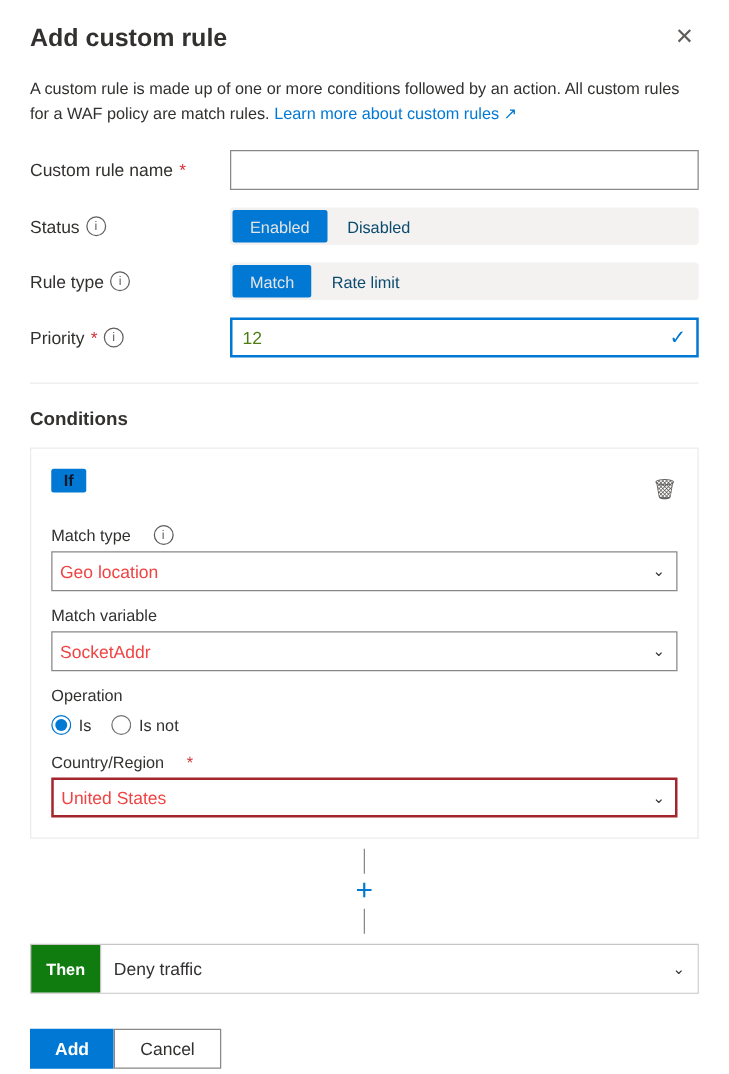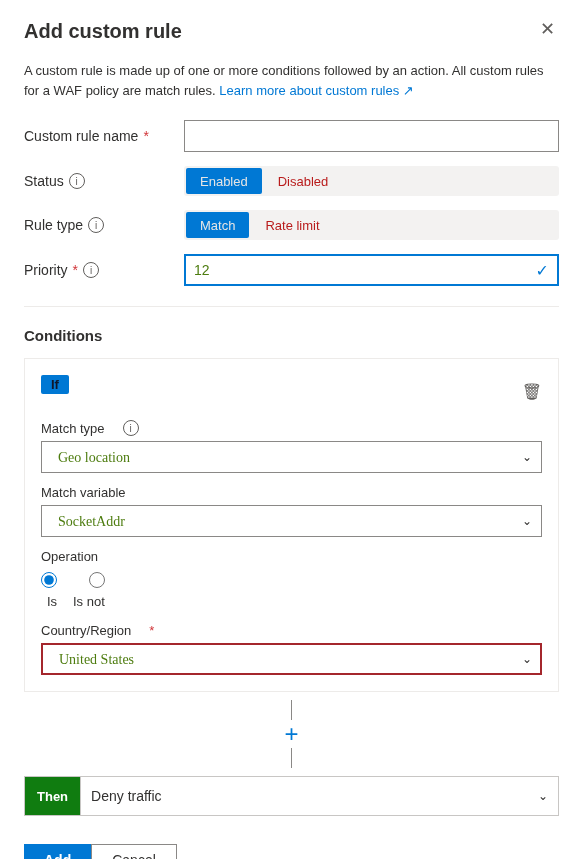--- a/index.html
+++ b/index.html
@@ -98,21 +98,21 @@
       padding: 2px;
       gap: 2px;
     }
     .toggle-pill {
       height: 26px;
       padding: 0 14px;
       font-size: 13px;
       cursor: pointer;
       border: none;
       background: transparent;
-      color: #b91c1c;
+      color: #0c4a6e;
       border-radius: 2px;
     }
     .toggle-pill.active {
       background: #0078d4;
       color: #e5e5e5;
     }
     .priority-input-wrapper {
       position: relative;
       width: 100%;
     }
@@ -176,28 +176,27 @@
     }
     .select-wrapper {
       position: relative;
       width: 100%;
       margin-bottom: 12px;
     }
     .select-control {
       width: 100%;
       height: 32px;
       border: 1px solid #8a8886;
-      padding: 0 30px 0 16px;
+      padding: 0 30px 0 6px;
       font-size: 14px;
       appearance: none;
       background: #fff;
       cursor: pointer;
-      color: #4d7c0f;
+      color: #ef4444;
       outline: none;
-      font-family: Liberation Serif, serif;
     }
     .select-control.highlighted {
       border-color: #a4262c;
       border-width: 2px;
     }
     .select-arrow {
       position: absolute;
       right: 10px;
       top: 50%;
       transform: translateY(-50%);
@@ -211,24 +210,23 @@
       margin-bottom: 8px;
     }
     .radio-group {
       display: flex;
       align-items: center;
       gap: 16px;
       margin-bottom: 14px;
     }
     .radio-item {
       display: flex;
-      align-items: flex-end;
+      align-items: center;
       gap: 6px;
       cursor: pointer;
-      flex-direction: column;
     }
     .radio-item input[type="radio"] {
       accent-color: #0078d4;
       width: 16px;
       height: 16px;
       cursor: pointer;
     }
     .radio-item label {
       font-size: 13px;
       cursor: pointer;

